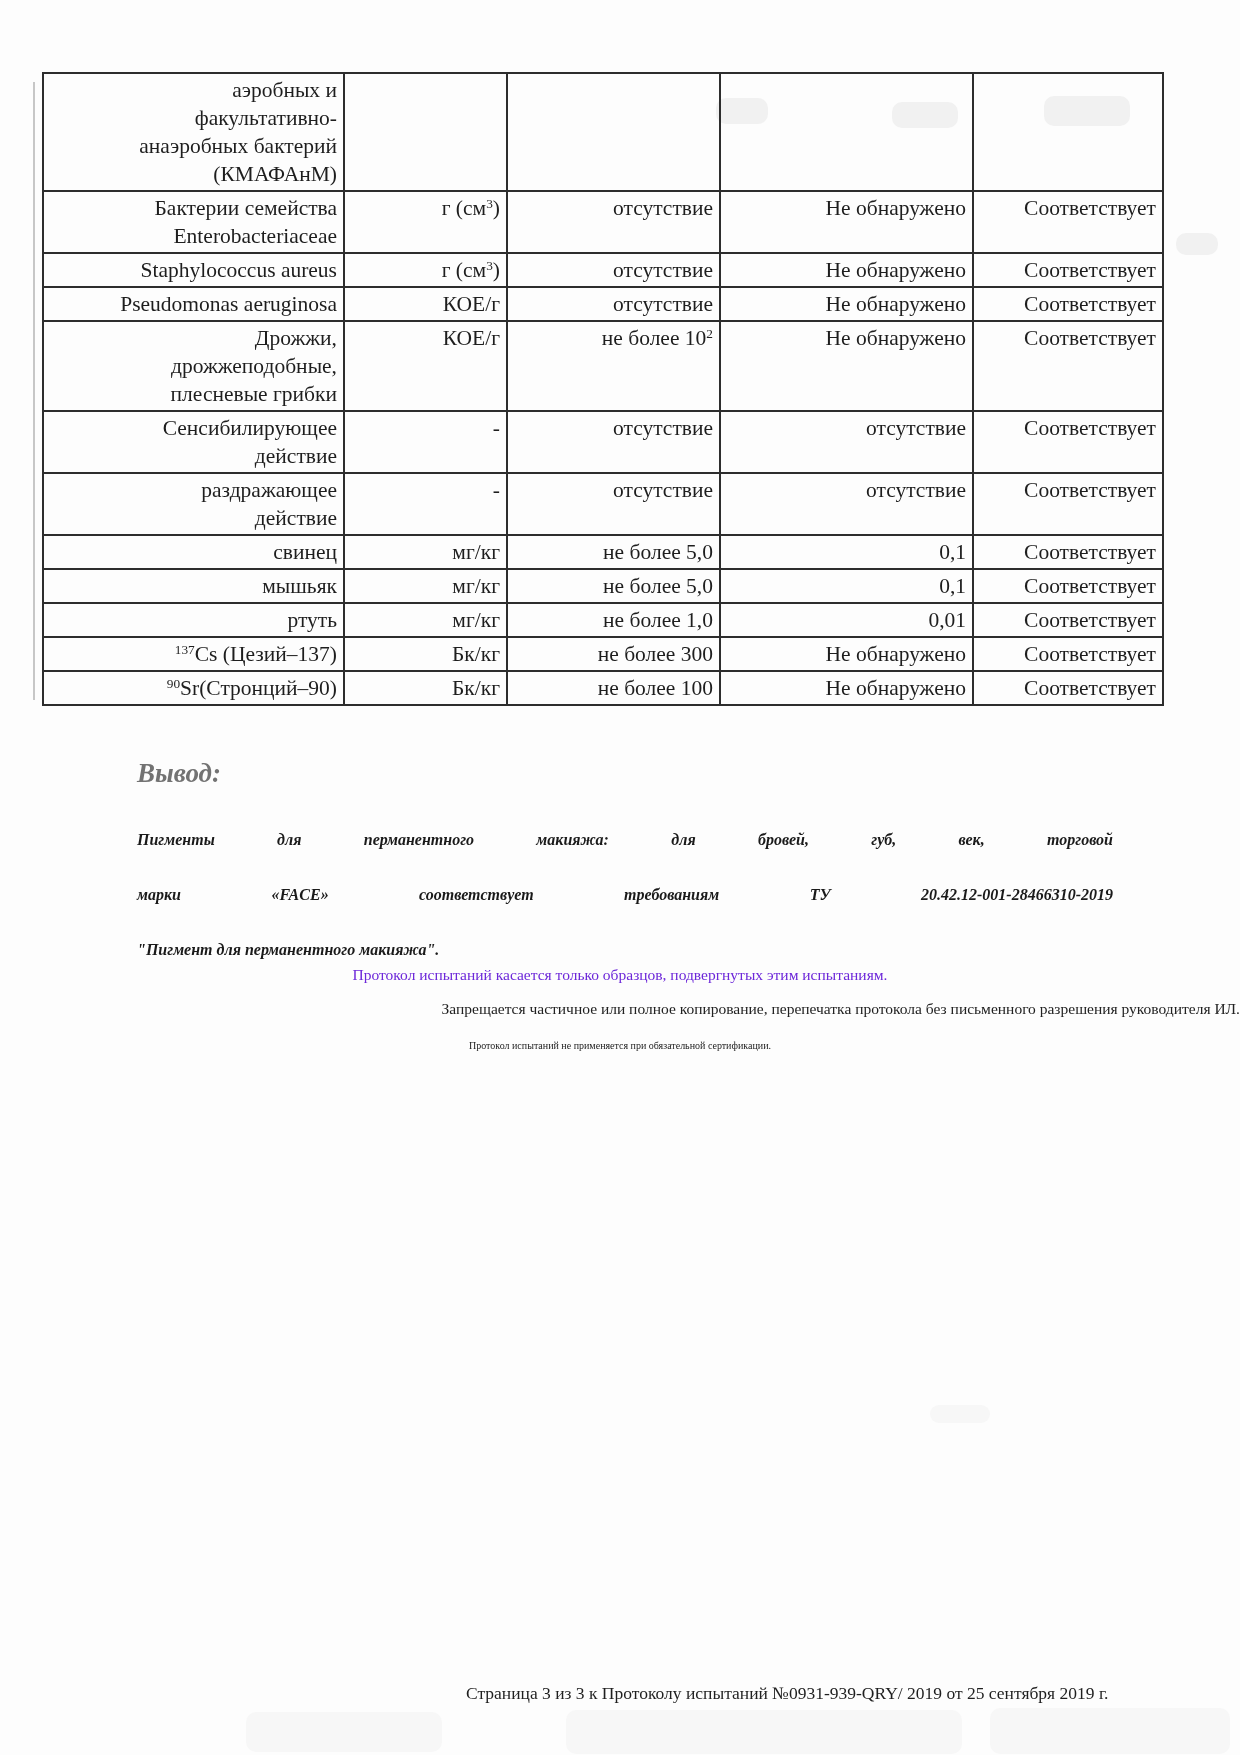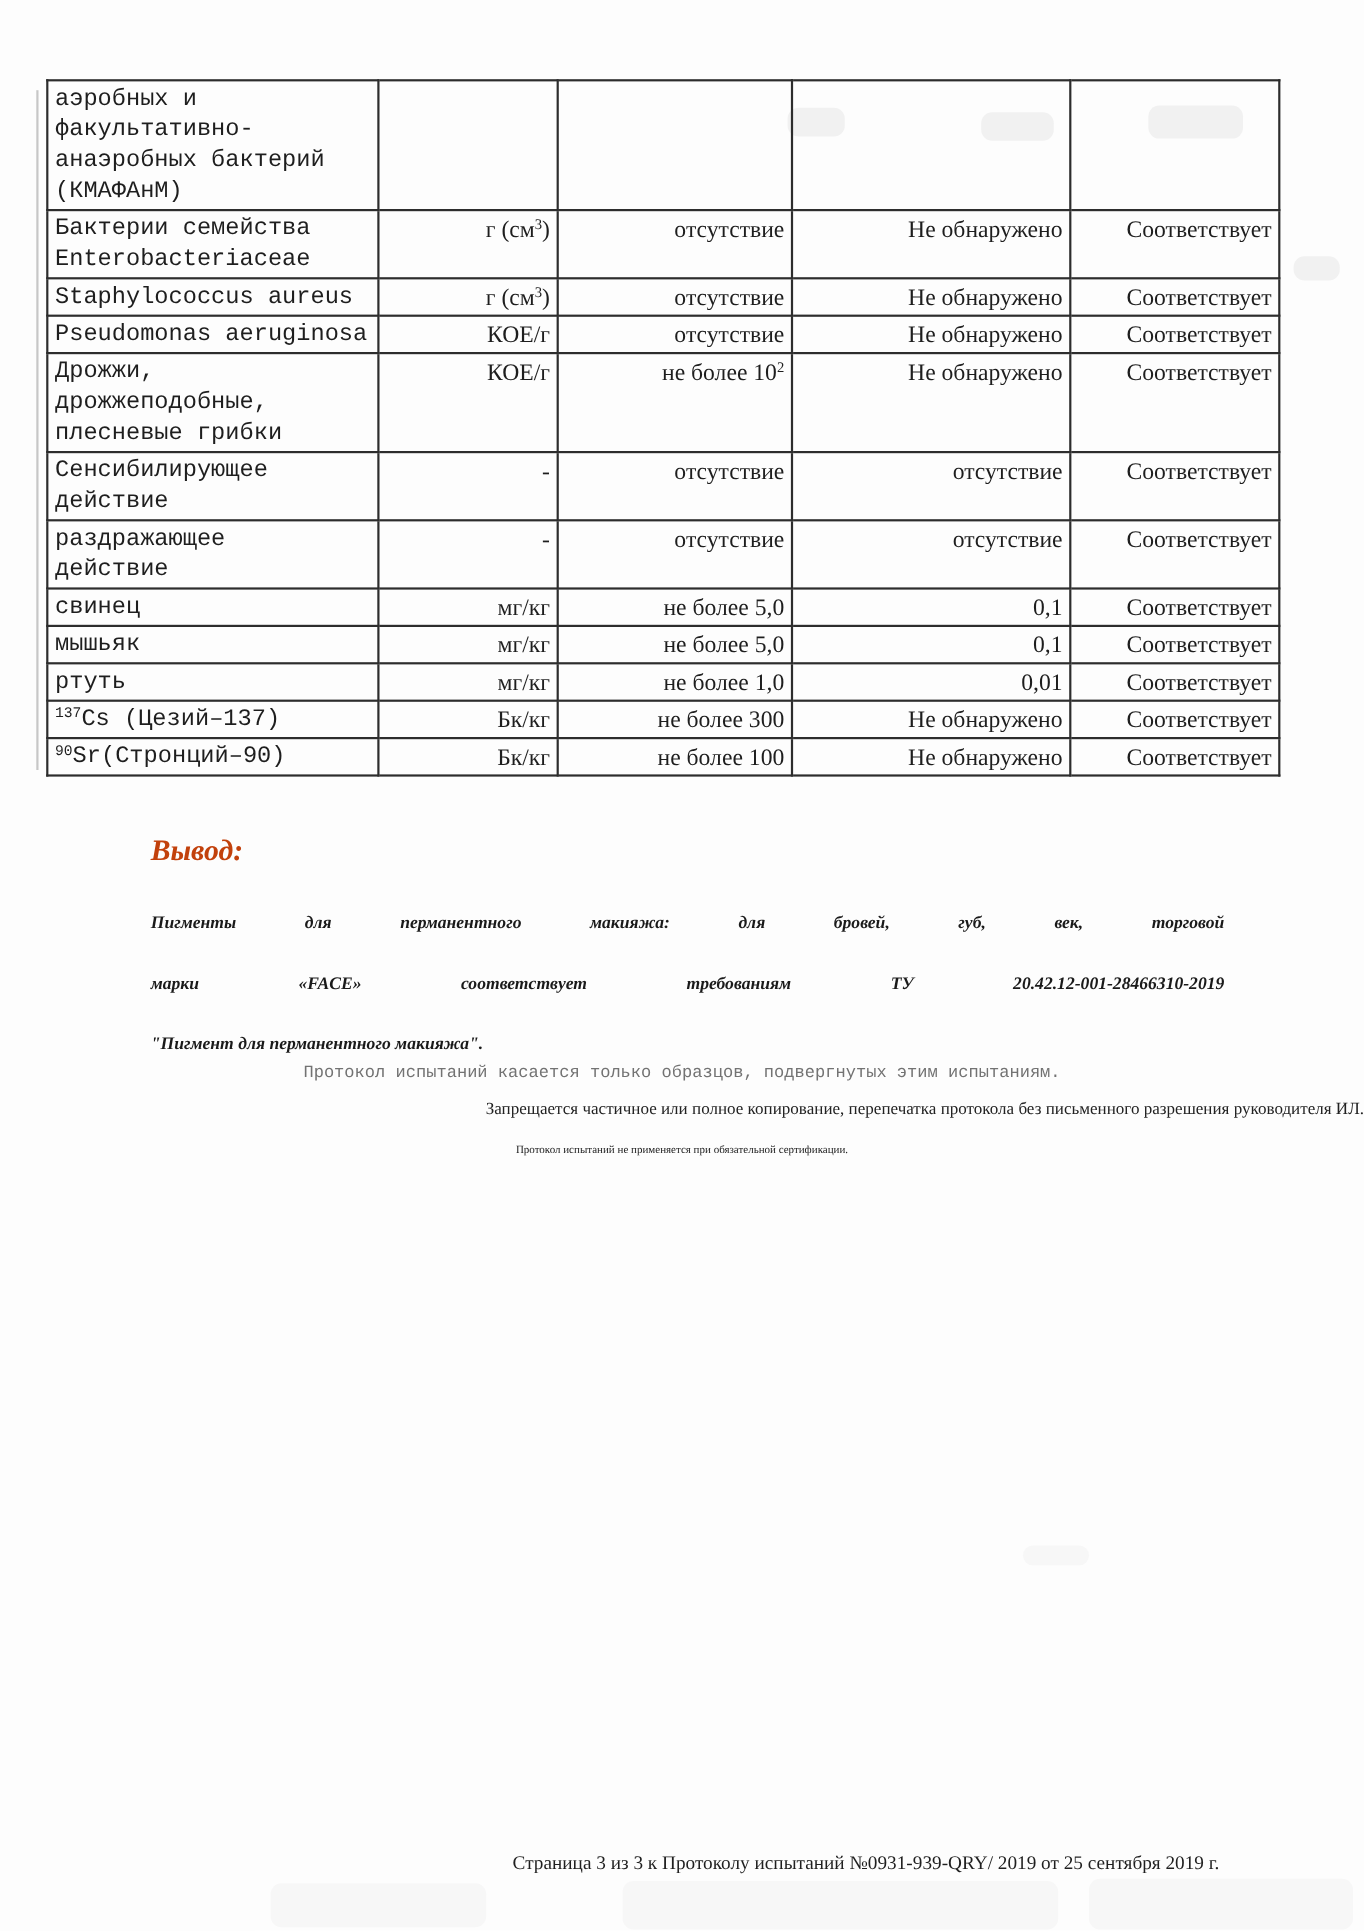--- a/index.html
+++ b/index.html
@@ -23,40 +23,40 @@
     position:absolute;left:42px;top:72px;
     width:1120px;border-collapse:collapse;table-layout:fixed;
     font-size:21.5px;line-height:28px;color:#1e1e1e;
   }
   table.results td{
     border:2px solid #2d2d2d;
     vertical-align:top;
     padding:2px 6px;
     overflow:hidden;
   }
-  td.c-param{text-align:left;padding-left:13px;white-space:pre-line;font-family:Liberation Mono, monospace;}
+  td.c-param{text-align:right;padding-left:13px;white-space:pre-line;}
   td.c-mid{text-align:right;}
   tr.row-tall td{height:84px;}
   tr.row-first td{height:112px;}
   sup{font-size:62%;line-height:0;vertical-align:baseline;position:relative;top:-0.55em;}
   
   .conclusion{position:absolute;left:137px;top:758px;width:976px;}
   .conclusion h2{
     margin:0 0 34px 0;
-    font-size:27px;font-weight:bold;font-style:italic;color:#c2410c;
+    font-size:27px;font-weight:bold;font-style:italic;color:#737373;
   }
   .conclusion p{
     margin:0 0 21px 0;
     font-size:16px;font-style:italic;font-weight:700;
     line-height:34px;color:#1a1a1a;
   }
   .conclusion p.just{text-align:justify;text-align-last:justify;}
   
   .disclaimers{position:absolute;left:0;top:966px;width:1240px;text-align:center;}
-  .disclaimers .d1{font-size:15.5px;margin:0 0 16px 0;color:#737373;font-family:Liberation Mono, monospace;}
+  .disclaimers .d1{font-size:15.5px;margin:0 0 16px 0;color:#6d28d9;}
   .disclaimers .d2{font-size:15.5px;margin:0 0 22px 0;color:#222;text-align:right;}
   .disclaimers .d3{font-size:10px;margin:0;color:#222;}
   
   .footer{
     position:absolute;left:466px;top:1683px;
     font-size:17.5px;color:#1f1f1f;white-space:nowrap;
   }
 </style>
 </head>
 <body>

